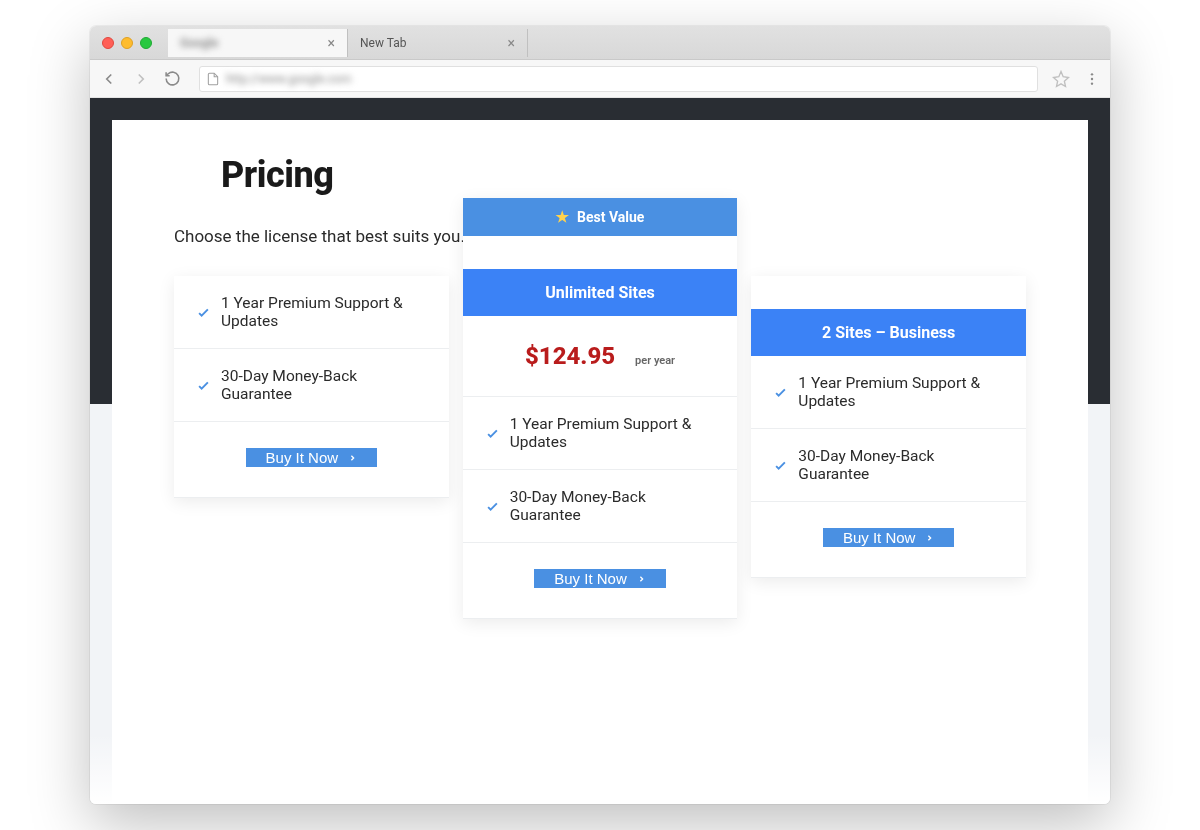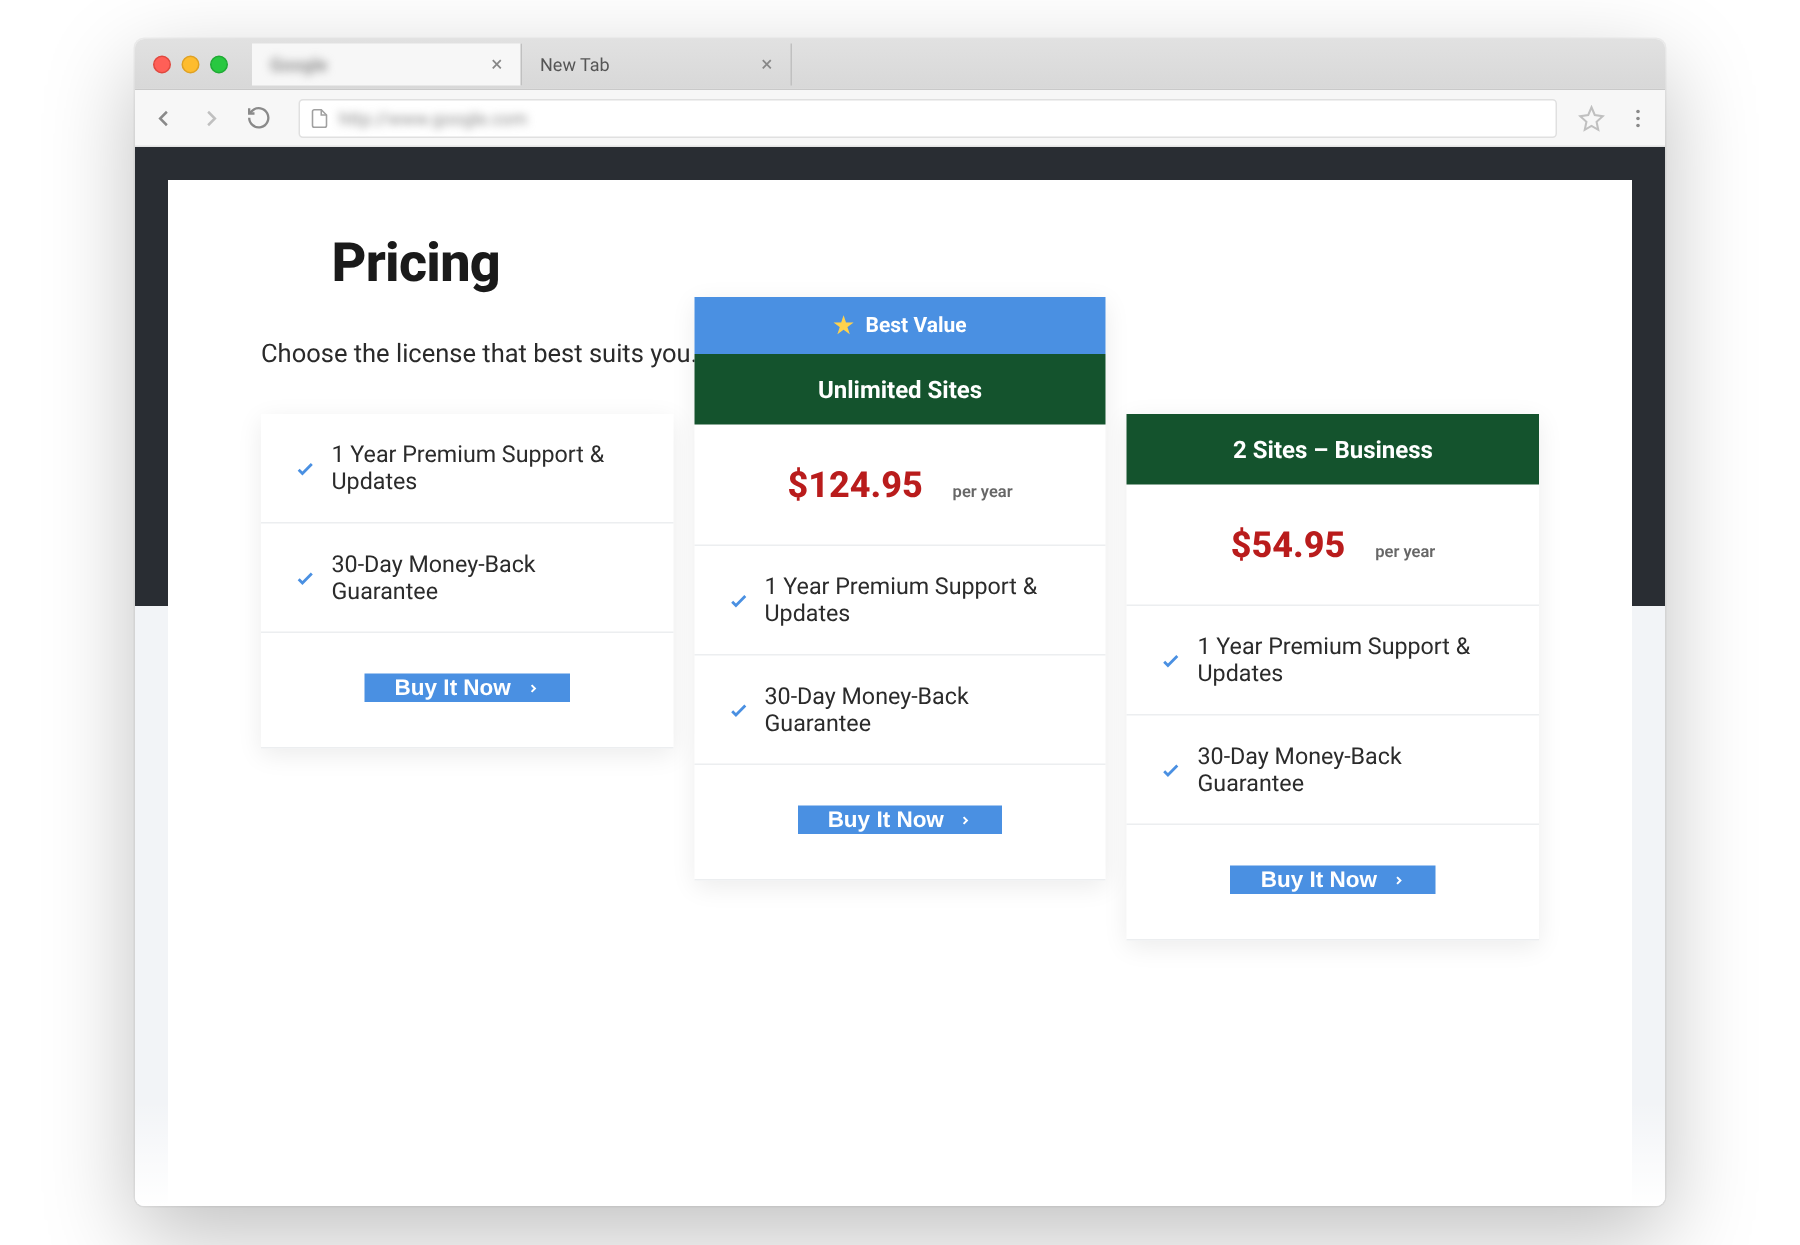--- a/index.html
+++ b/index.html
@@ -93,30 +93,30 @@
 .plan {
   flex: 1;
   background: #fff;
   box-shadow: 0 4px 16px rgba(0,0,0,0.08);
   display: flex;
   flex-direction: column;
 }
 .plan.middle { margin-top: -78px; }
 .best-value { background: #4a90e2; color: #fff; font-size: 14px; font-weight: 700; text-align: center; padding: 10px 0; display:flex; align-items:center; justify-content:center; gap:8px; }
 .best-value .star { color: #ffd24d; font-size: 15px; }
-.plan-head { background: #14532d; color: #fff; text-align: center; font-size: 16px; font-weight: 700; padding: 14px 0; }
+.plan-head { background: #3b82f6; color: #fff; text-align: center; font-size: 16px; font-weight: 700; padding: 14px 0; margin-top: 33px; }
 .price-row { text-align: center; padding: 26px 0; border-bottom: 1px solid #eceef0; }
 .price { font-size: 24px; font-weight: 800; color: #b91c1c; text-align: right; }
 .per { font-size: 11px; font-weight: 600; color: #666; margin-left: 16px; }
 .feat { padding: 18px 22px; border-bottom: 1px solid #eceef0; font-size: 15.5px; color: #2b2b2b; display:flex; align-items:center; gap:10px;justify-content:flex-end; }
 .feat .check { color: #4a90e2; display:flex; flex-shrink:0; }
 .buy-row { text-align: center; padding: 26px 0 30px 0; border-bottom: 1px solid #eceef0;}
 .buy-btn {
   display: inline-flex; align-items: center; gap: 10px;
-  background: #4a90e2; color: #fff; font-weight: 700; font-size: 15px;
+  background: #4a90e2; color: #fff; font-weight: 400; font-size: 15px;
   padding: 1px 20px; border: none; cursor: pointer;
 }
 .buy-btn .chev { display:flex; }
 .fade-strip {
   position: absolute;
   left: 0; right: 0; bottom: 0;
   height: 70px;
   background: linear-gradient(rgba(255,255,255,0), rgba(255,255,255,1));
   pointer-events: none;
 }
@@ -256,24 +256,20 @@
                   <svg width="9" height="14" viewBox="0 0 24 24" fill="none" stroke="currentColor" stroke-width="3.5">
                     <path d="M9 18l6-6-6-6"></path>
                   </svg>
                 </span>
             </button>
           </div>
         </div>
 
         <div class="plan">
           <div class="plan-head">2 Sites – Business</div>
-          <div class="price-row">
-            <span class="price">$54.95</span>
-            <span class="per">per year</span>
-          </div>
           <div class="feat">
             <span class="check">
                 <svg width="15" height="15" viewBox="0 0 24 24" fill="none" stroke="currentColor" stroke-width="3">
                   <path d="M5 13l4 4L19 7"></path>
                 </svg>
               </span>
             <span>1 Year Premium Support &amp; Updates</span>
           </div>
           <div class="feat">
             <span class="check">

